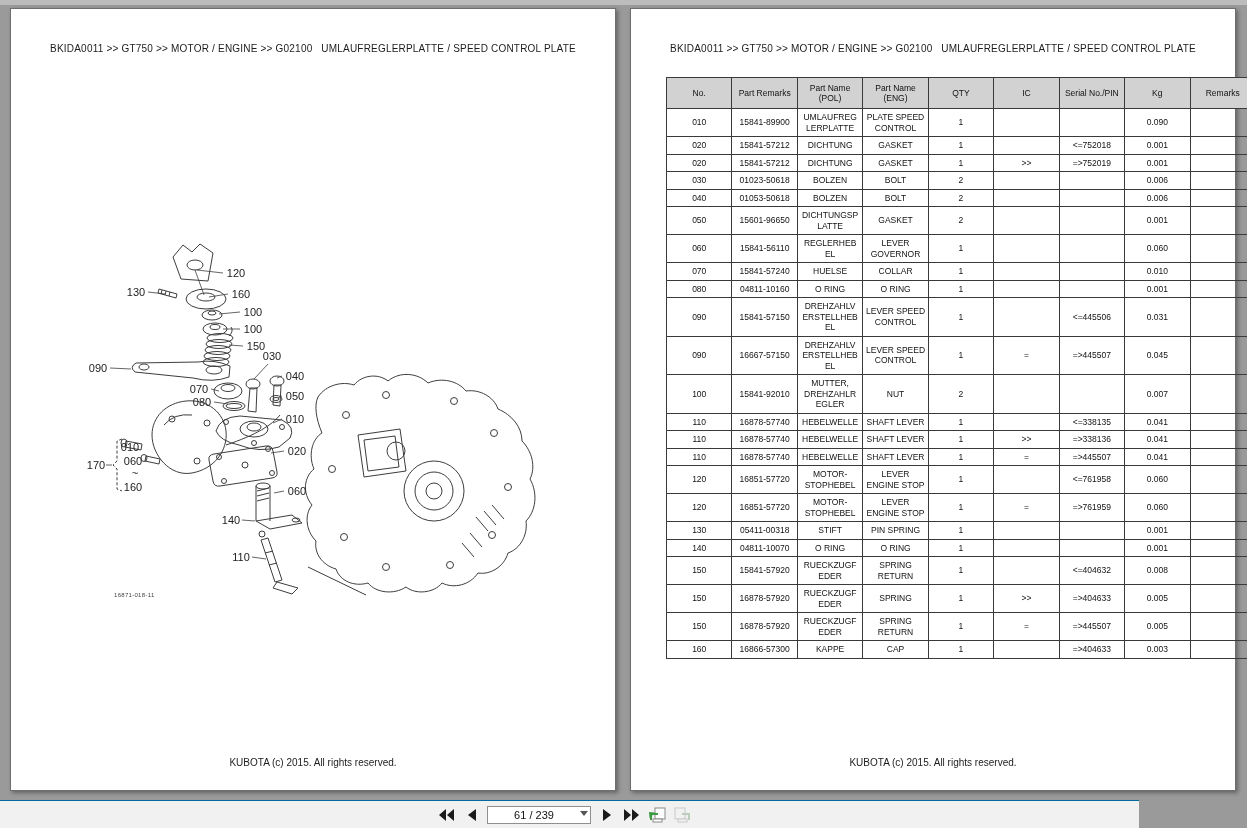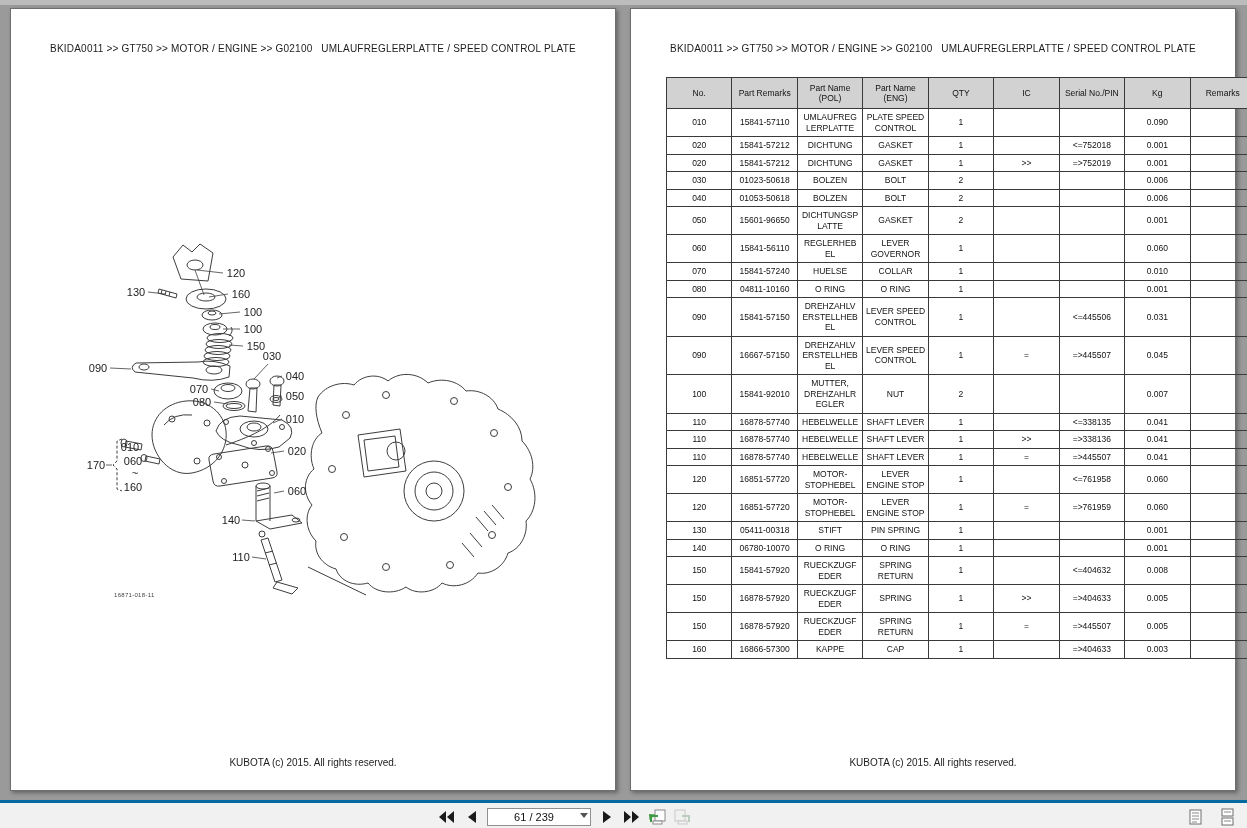--- a/index.html
+++ b/index.html
@@ -24,22 +24,22 @@
   
   .parts-table-wrap { position:absolute; left:35px; top:68px; width:590px; }
   table.parts { width:100%; border-collapse:collapse; table-layout:fixed;
     font-size:8.5px; color:#111; }
   table.parts col { width:11.11%; }
   table.parts th { background:#d2d2d2; border:1px solid #3a3a3a; font-weight:normal;
     font-size:8.5px; padding:5px 1px; text-align:center; line-height:10px; }
   table.parts td { border:1px solid #3a3a3a; padding:3px 1px; text-align:center;
     line-height:10.5px; word-wrap:break-word; }
   
-  .toolbar { position:absolute; left:0; top:800px; width:1247px; height:28px;
-    background:#f1f1f1; border-top:3px solid #0369a1; overflow:hidden; }
+  .toolbar { position:absolute; left:0; top:800px; width:1139px; height:28px;
+    background:#f1f1f1; border-top:1px solid #0369a1; overflow:hidden; }
   .nav-group { position:absolute; left:437px; top:0; height:28px; display:flex;
     align-items:center; gap:7px; }
   .nav-btn { width:18px; height:16px; display:flex; align-items:center; justify-content:center;
     cursor:pointer; }
   .combo { width:104px; height:18px; background:#fff; border:1px solid #8f8f8f;
     display:flex; align-items:center; position:relative; }
   .combo .combo-text { flex:1; text-align:center; font-size:11px; color:#111; padding-right:10px; }
   .combo .combo-arrow { position:absolute; right:2px; top:4px; width:0; height:0;
     border-left:4px solid transparent; border-right:4px solid transparent; border-top:5px solid #555; }
   .view-btns { position:absolute; left:1184px; top:0; height:28px; display:flex;
@@ -241,21 +241,21 @@
               <th>QTY</th>
               <th>IC</th>
               <th>Serial No./PIN</th>
               <th>Kg</th>
               <th>Remarks</th>
             </tr>
         </thead>
         <tbody id="parts-body">
             <tr>
               <td>010</td>
-              <td>15841-57110</td>
+              <td>15841-89900</td>
               <td>UMLAUFREG LERPLATTE</td>
               <td>PLATE SPEED CONTROL</td>
               <td>1</td>
               <td></td>
               <td></td>
               <td>0.090</td>
               <td></td>
             </tr>
             <tr>
               <td>020</td>
@@ -439,21 +439,21 @@
               <td>STIFT</td>
               <td>PIN SPRING</td>
               <td>1</td>
               <td></td>
               <td></td>
               <td>0.001</td>
               <td></td>
             </tr>
             <tr>
               <td>140</td>
-              <td>06780-10070</td>
+              <td>04811-10070</td>
               <td>O RING</td>
               <td>O RING</td>
               <td>1</td>
               <td></td>
               <td></td>
               <td>0.001</td>
               <td></td>
             </tr>
             <tr>
               <td>150</td>

